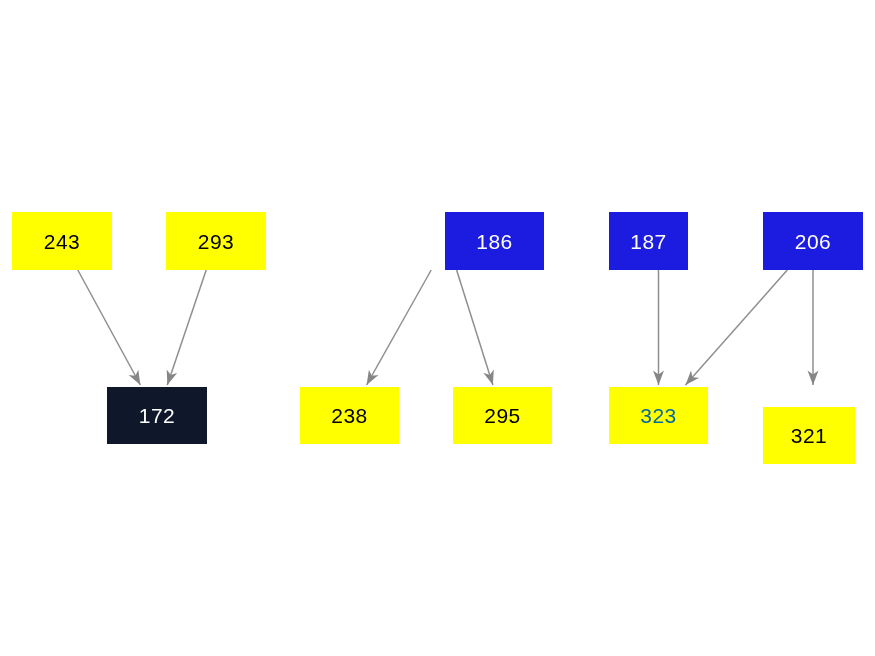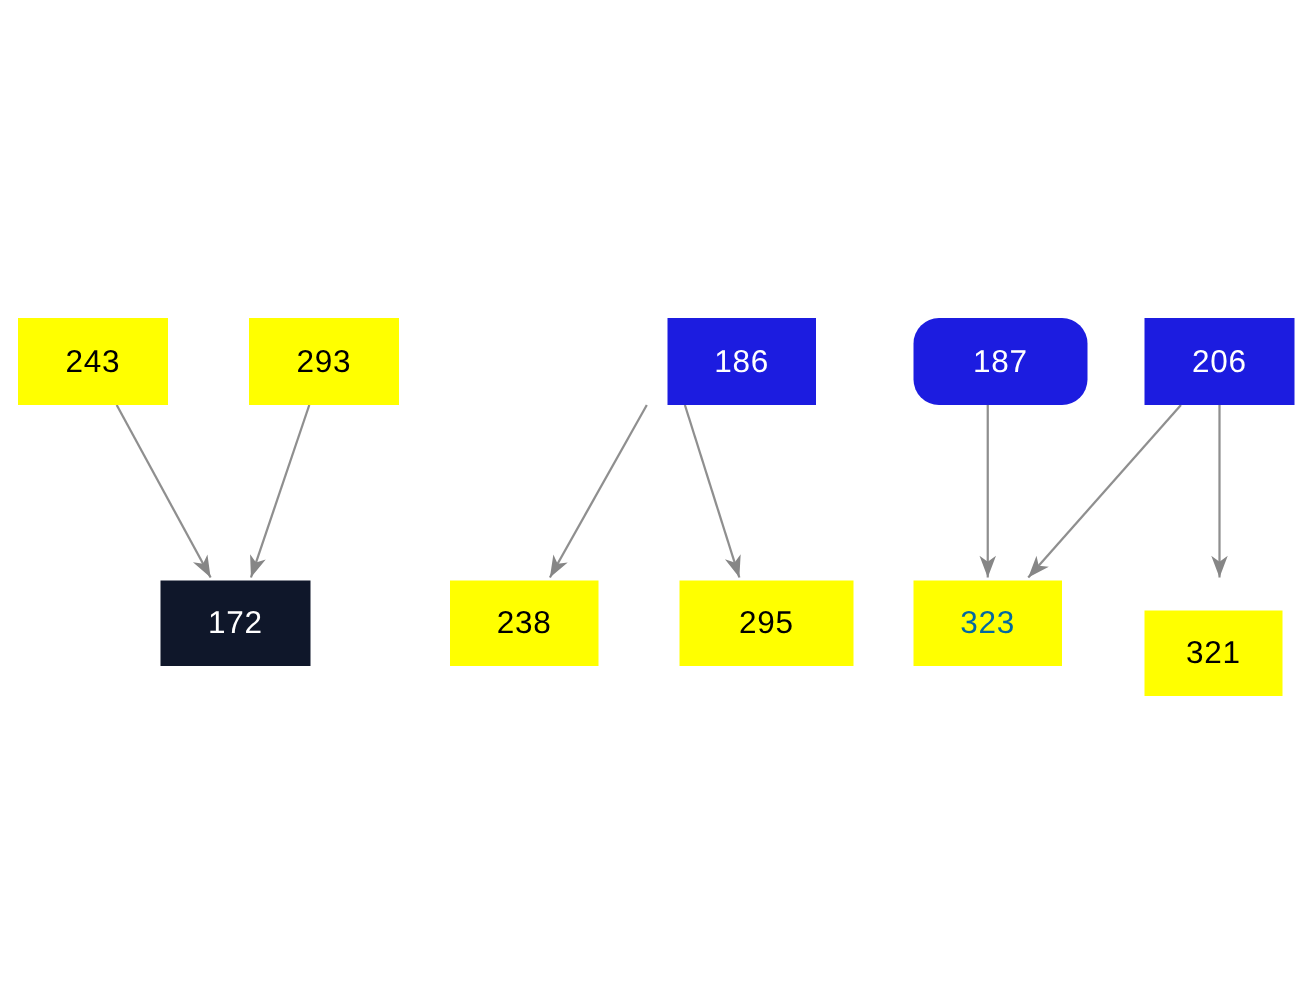--- a/index.html
+++ b/index.html
@@ -58,33 +58,33 @@
   </svg>
 <div class="node" style="left: 12px; top: 212px; width: 100px; height: 58px; background: rgb(255, 255, 0);">
     <span class="node-label" style="color: rgb(0, 0, 0);">243</span>
   </div>
     <div class="node" style="left: 166px; top: 212px; width: 100px; height: 58px; background: rgb(255, 255, 0);">
     <span class="node-label" style="color: rgb(0, 0, 0);">293</span>
   </div>
     <div class="node" style="left: 398px; top: 212px; width: 99px; height: 58px; background: rgb(28, 28, 224); margin-left: 47px;">
     <span class="node-label" style="color: rgb(255, 255, 255);">186</span>
   </div>
-    <div class="node" style="left: 609px; top: 212px; width: 116px; height: 58px; background: rgb(28, 28, 224); border-radius: 17px;">
+    <div class="node" style="left: 609px; top: 212px; width: 79px; height: 58px; background: rgb(28, 28, 224);">
     <span class="node-label" style="color: rgb(255, 255, 255);">187</span>
   </div>
     <div class="node" style="left: 763px; top: 212px; width: 100px; height: 58px; background: rgb(28, 28, 224);">
     <span class="node-label" style="color: rgb(255, 255, 255);">206</span>
   </div>
     <div class="node" style="left: 107px; top: 387px; width: 100px; height: 57px; background: #0f172a;">
     <span class="node-label" style="color: rgb(255, 255, 255);">172</span>
   </div>
     <div class="node" style="left: 300px; top: 387px; width: 99px; height: 57px; background: rgb(255, 255, 0);">
     <span class="node-label" style="color: rgb(0, 0, 0);">238</span>
   </div>
-    <div class="node" style="left: 453px; top: 387px; width: 116px; height: 57px; background: rgb(255, 255, 0);">
+    <div class="node" style="left: 453px; top: 387px; width: 99px; height: 57px; background: rgb(255, 255, 0);">
     <span class="node-label" style="color: rgb(0, 0, 0);">295</span>
   </div>
     <div class="node" style="left: 609px; top: 387px; width: 99px; height: 57px; background: rgb(255, 255, 0);">
     <span class="node-label" style="color: #0369a1;">323</span>
   </div>
     <div class="node" style="left: 763px; top: 387px; width: 92px; height: 57px; background: rgb(255, 255, 0); margin-top: 20px;">
     <span class="node-label" style="color: rgb(0, 0, 0);">321</span>
   </div>
   </div>
 

